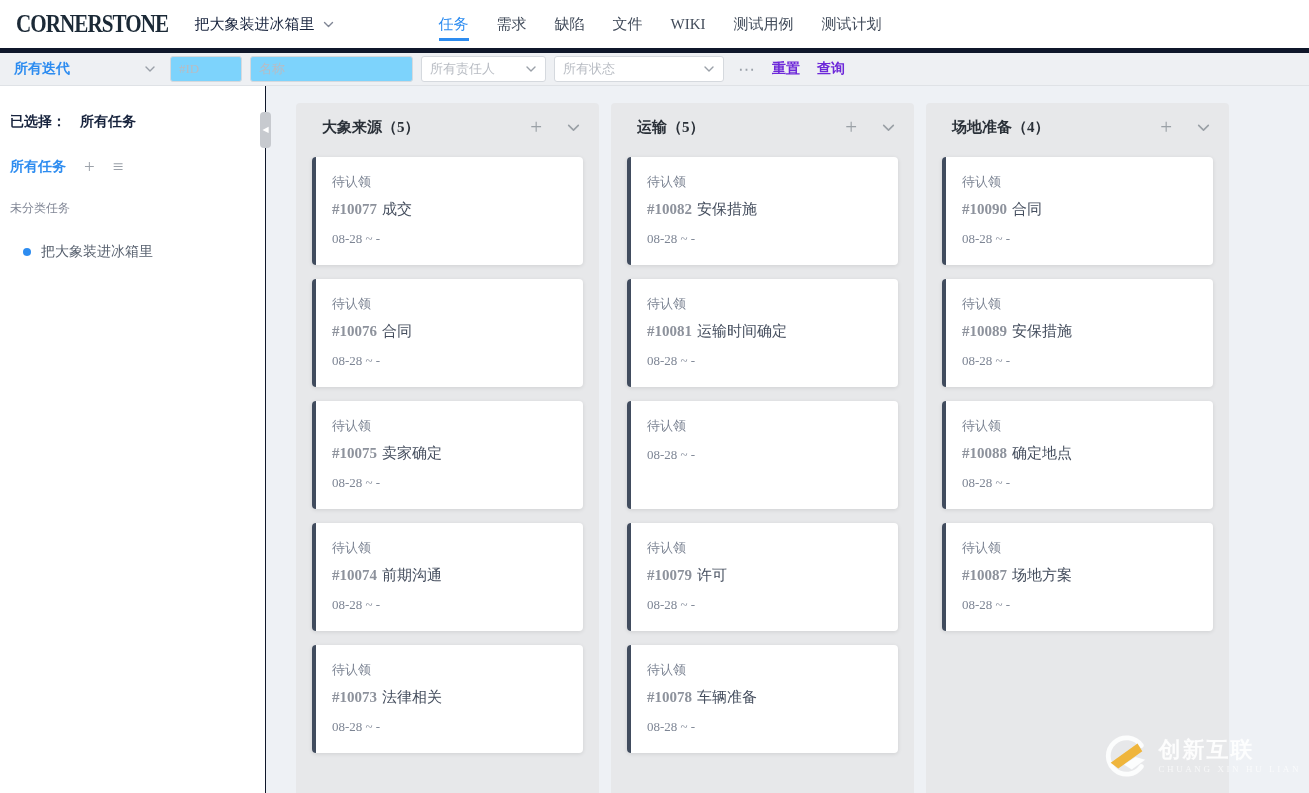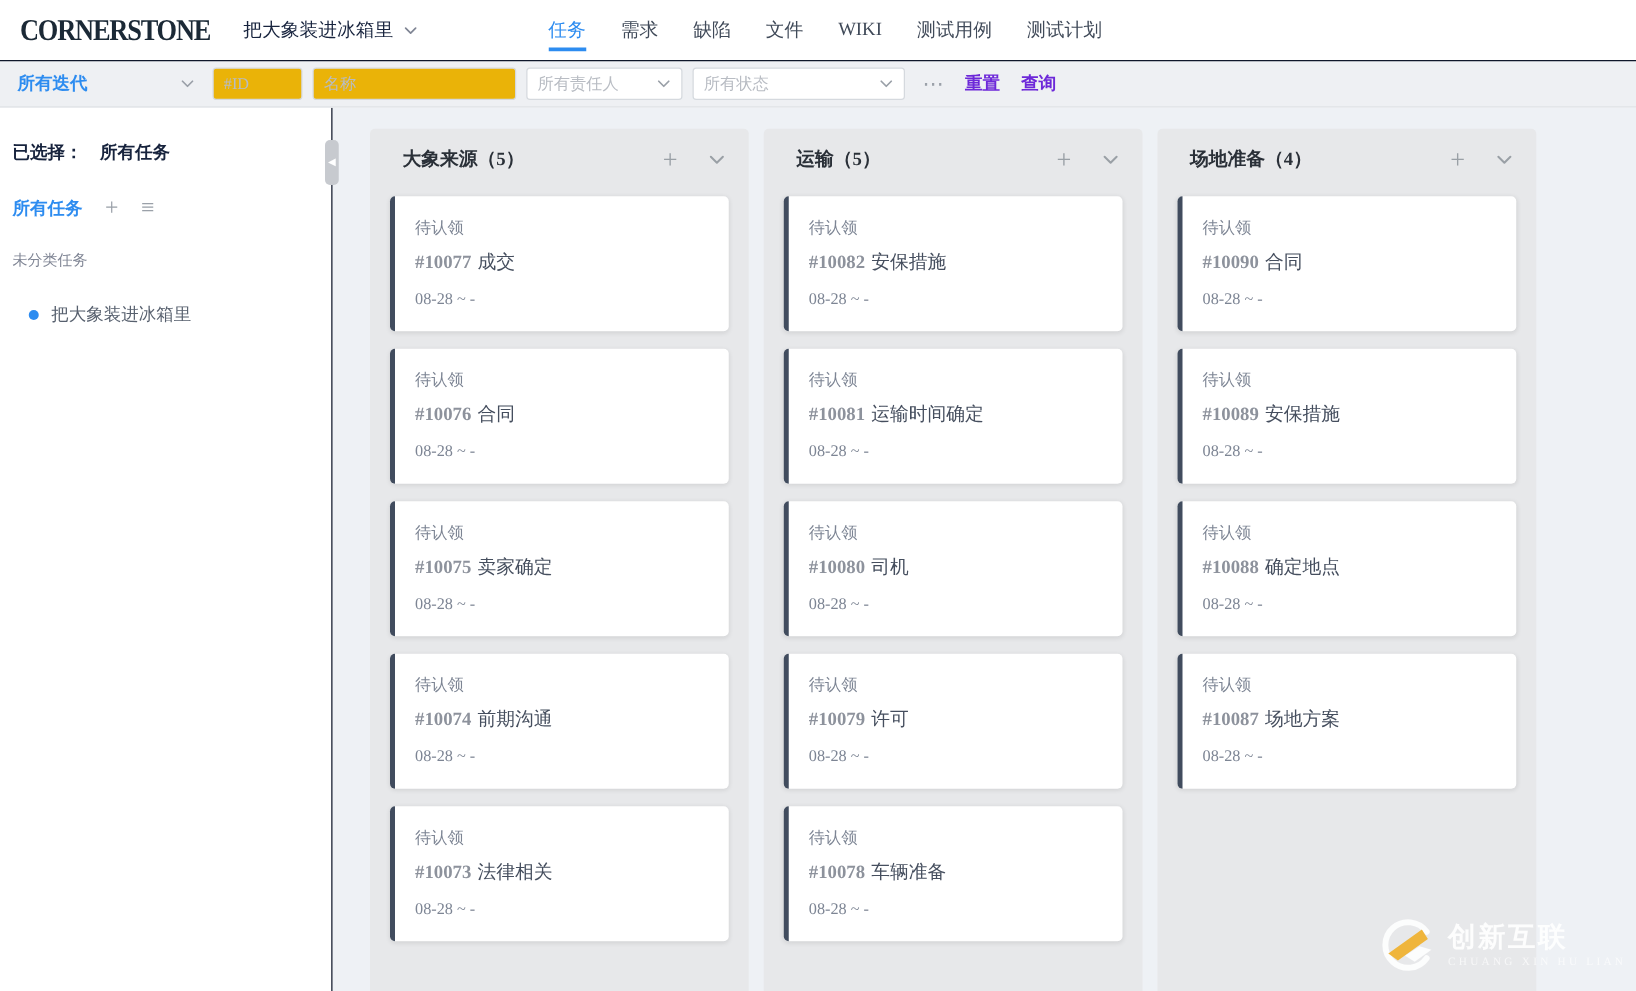--- a/index.html
+++ b/index.html
@@ -11,23 +11,23 @@
   .hdr { flex:0 0 48px; height:48px; background:#fff; display:flex; align-items:center; padding:0 16px; position:relative; z-index:3; }
   .logo { font-size:22px; font-weight:800; letter-spacing:-1px; color:#1b2936; transform:scale(.96,1.1); transform-origin:left center; cursor:pointer; white-space:nowrap; }
   .project { margin-left:20px; display:flex; align-items:center; gap:7px; font-size:15px; color:#17233d; cursor:pointer; white-space:nowrap; }
   .chev svg { display:block; }
   .nav { margin-left:104px; display:flex; align-items:stretch; height:48px; column-gap:28px; }
   .tab { display:flex; align-items:center; font-size:15px; color:#404a59; position:relative; cursor:pointer; white-space:nowrap; }
   .tab.active { color:#2d8cf0; }
   .tab.active::after { content:""; position:absolute; left:0; right:0; bottom:7px; height:3px; background:#2d8cf0; }
 
   
-  .fbar { flex:0 0 38px; height:38px; background:#eef0f3; border-top:1px solid #0f172a; border-bottom:1px solid #dfe2e6; display:flex; align-items:center; padding:0 14px; position:relative; z-index:3; }
+  .fbar { flex:0 0 38px; height:38px; background:#eef0f3; border-top:5px solid #0f172a; border-bottom:1px solid #dfe2e6; display:flex; align-items:center; padding:0 14px; position:relative; z-index:3; }
   .iter { width:152px; display:flex; align-items:center; justify-content:space-between; padding-right:10px; color:#2d8cf0; font-weight:bold; font-size:14px; cursor:pointer; }
-  .f-input { height:26px; background:#eab308; border:1px solid #d5d9de; border-radius:3px; font-size:13px; padding:0 8px; color:#495060; outline:none; font-family:inherit; }
+  .f-input { height:26px; background:#7dd3fc; border:1px solid #d5d9de; border-radius:3px; font-size:13px; padding:0 8px; color:#495060; outline:none; font-family:inherit; }
   .f-input::placeholder { color:#b8bcc3; }
   .in-id { width:72px; margin-left:4px; }
   .in-name { width:163px; margin-left:8px; }
   .f-select { height:26px; background:#fff; border:1px solid #d5d9de; border-radius:3px; display:flex; align-items:center; justify-content:space-between; padding:0 8px; color:#b8bcc3; font-size:13px; cursor:pointer; }
   .sel-assignee { width:125px; margin-left:8px; }
   .sel-status { width:170px; margin-left:8px; }
   .more { margin-left:14px; color:#9ba1a9; font-size:17px; cursor:pointer; }
   .txt-btn { margin-left:17px; color:#6d28d9; font-size:14px; font-weight:600; cursor:pointer; white-space:nowrap; }
 
   
@@ -218,23 +218,20 @@
   </article>
             <article class="card">
     <div class="card-status">待认领</div>
     <div class="card-main">
       <span class="card-id">#10081</span><span class="card-title">运输时间确定</span>
     </div>
     <div class="card-dates">08-28 ~ -</div>
   </article>
             <article class="card">
     <div class="card-status">待认领</div>
-    <div class="card-main">
-      <span class="card-id">#10080</span><span class="card-title">司机</span>
-    </div>
     <div class="card-dates">08-28 ~ -</div>
   </article>
             <article class="card">
     <div class="card-status">待认领</div>
     <div class="card-main">
       <span class="card-id">#10079</span><span class="card-title">许可</span>
     </div>
     <div class="card-dates">08-28 ~ -</div>
   </article>
             <article class="card">

